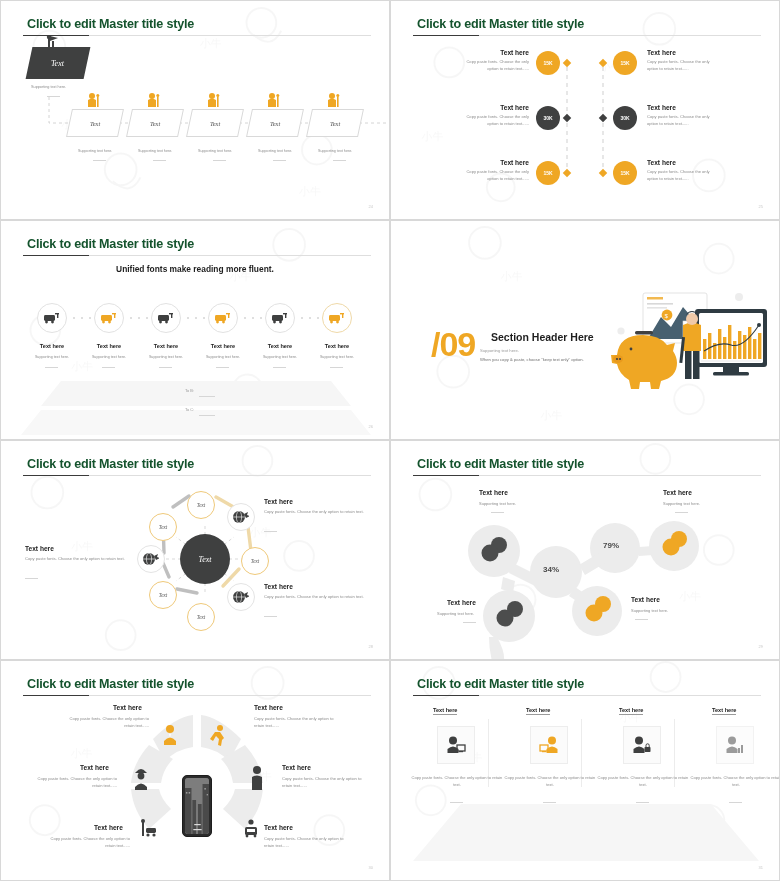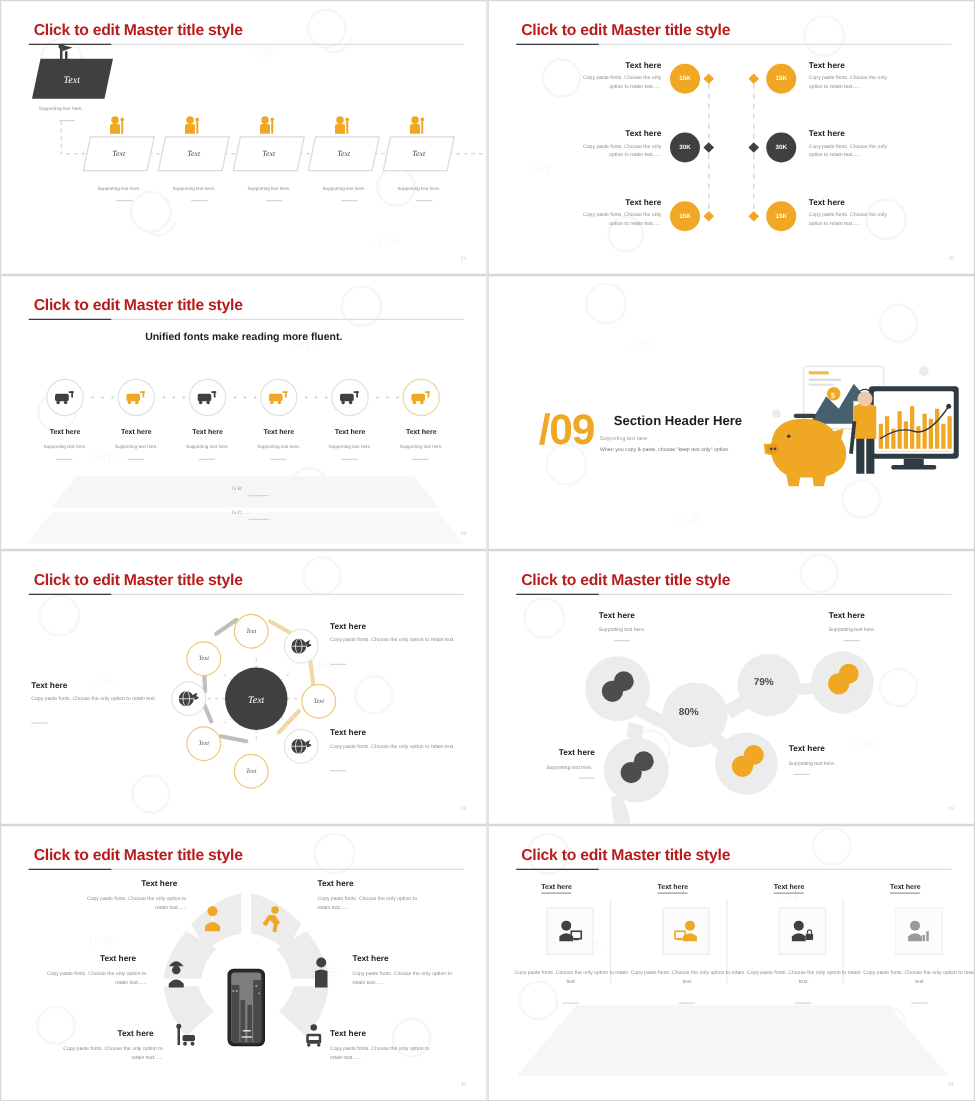--- a/index.html
+++ b/index.html
@@ -20,21 +20,21 @@
     position: relative;
     background: #ffffff;
     border: 1px solid #d8d8d8;
     overflow: hidden;
   }
   .wm { position:absolute; inset:0; pointer-events:none; z-index:0; opacity:.55; }
   .wm svg { width:100%; height:100%; }
 
   .s-title {
     position: absolute; left: 26px; top: 16px;
-    font-size: 12.6px; font-weight: bold; color: #b91c1c;
+    font-size: 12.6px; font-weight: bold; color: #14532d;
     letter-spacing: -0.2px; z-index: 3;
   }
   .s-rule {
     position: absolute; left: 22px; top: 34px; width: 348px;
     border-top: 1px solid #dedede; z-index: 3;
   }
   .s-rule::before {
     content:""; position:absolute; left:0; top:-1px; width:66px;
     border-top:1.6px solid #3b3b3b;
   }
@@ -670,21 +670,21 @@
           <circle cx="118" cy="175" r="26"></circle>
           <circle cx="206" cy="170" r="25"></circle>
           <path d="M122 122 L150 136 L146 146 L118 132 Z"></path>
           <path d="M188 124 L208 112 L214 122 L194 134 Z"></path>
           <path d="M248 106 L262 105 L262 114 L248 115 Z"></path>
           <path d="M112 136 L124 140 L122 152 L110 148 Z"></path>
           <path d="M184 146 L196 154 L190 163 L178 155 Z"></path>
           <path d="M106 196 q10 18 6 28 l-10 0 q-4 -14 -4 -28 z"></path>
         </g>
       </svg>
-      <div class="pct" style="left:152px;top:124px;">80%</div>
+      <div class="pct" style="left:152px;top:124px;">34%</div>
       <div class="pct" style="left:212px;top:100px;">79%</div>
 
       <svg style="position:absolute;left:0;top:0;" width="390" height="220">
         <g fill="#3F4040" opacity=".92">
             <ellipse cx="108" cy="104" rx="8" ry="8"></ellipse>
             <ellipse cx="99" cy="112" rx="8.5" ry="8.5"></ellipse>
           </g>
         <g fill="#EFA724">
             <ellipse cx="288" cy="98" rx="8" ry="8"></ellipse>
             <ellipse cx="280" cy="106" rx="8.5" ry="8.5"></ellipse>

